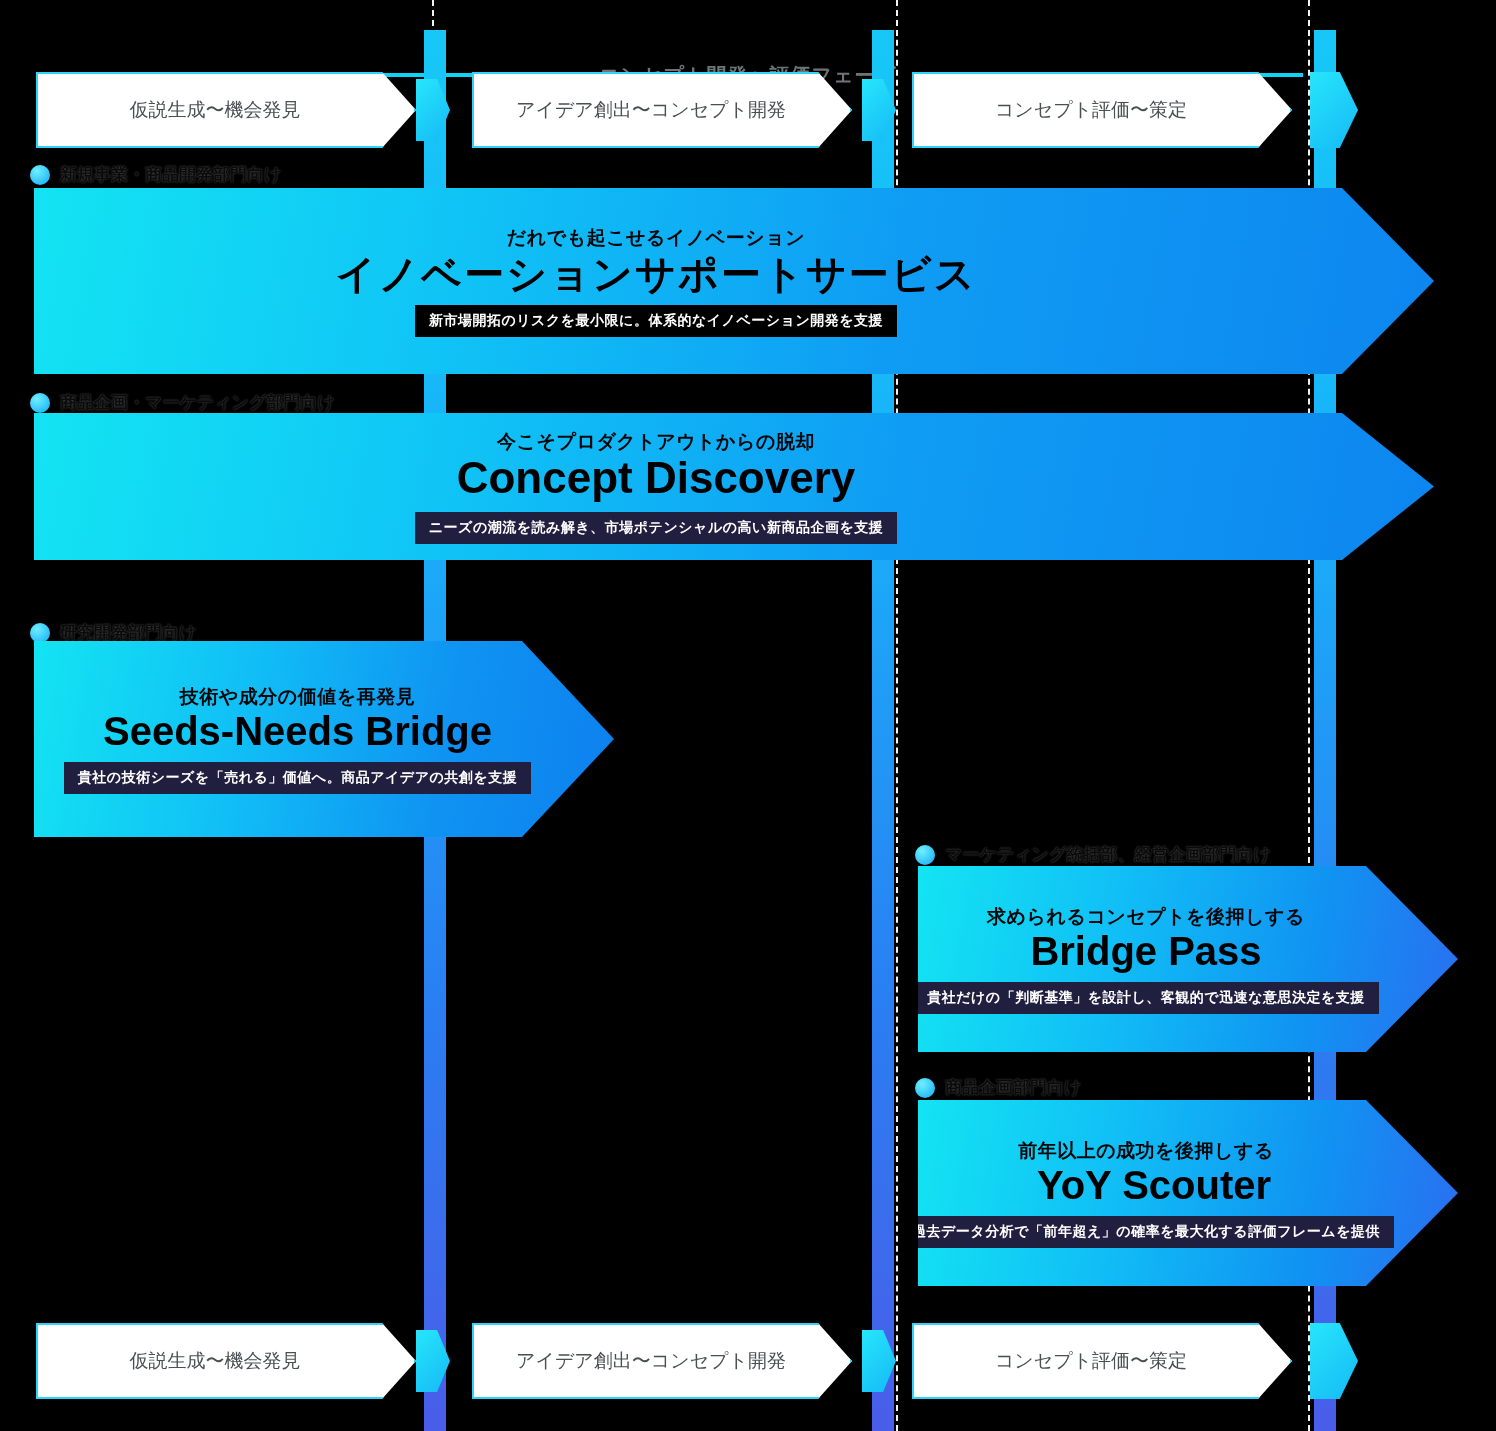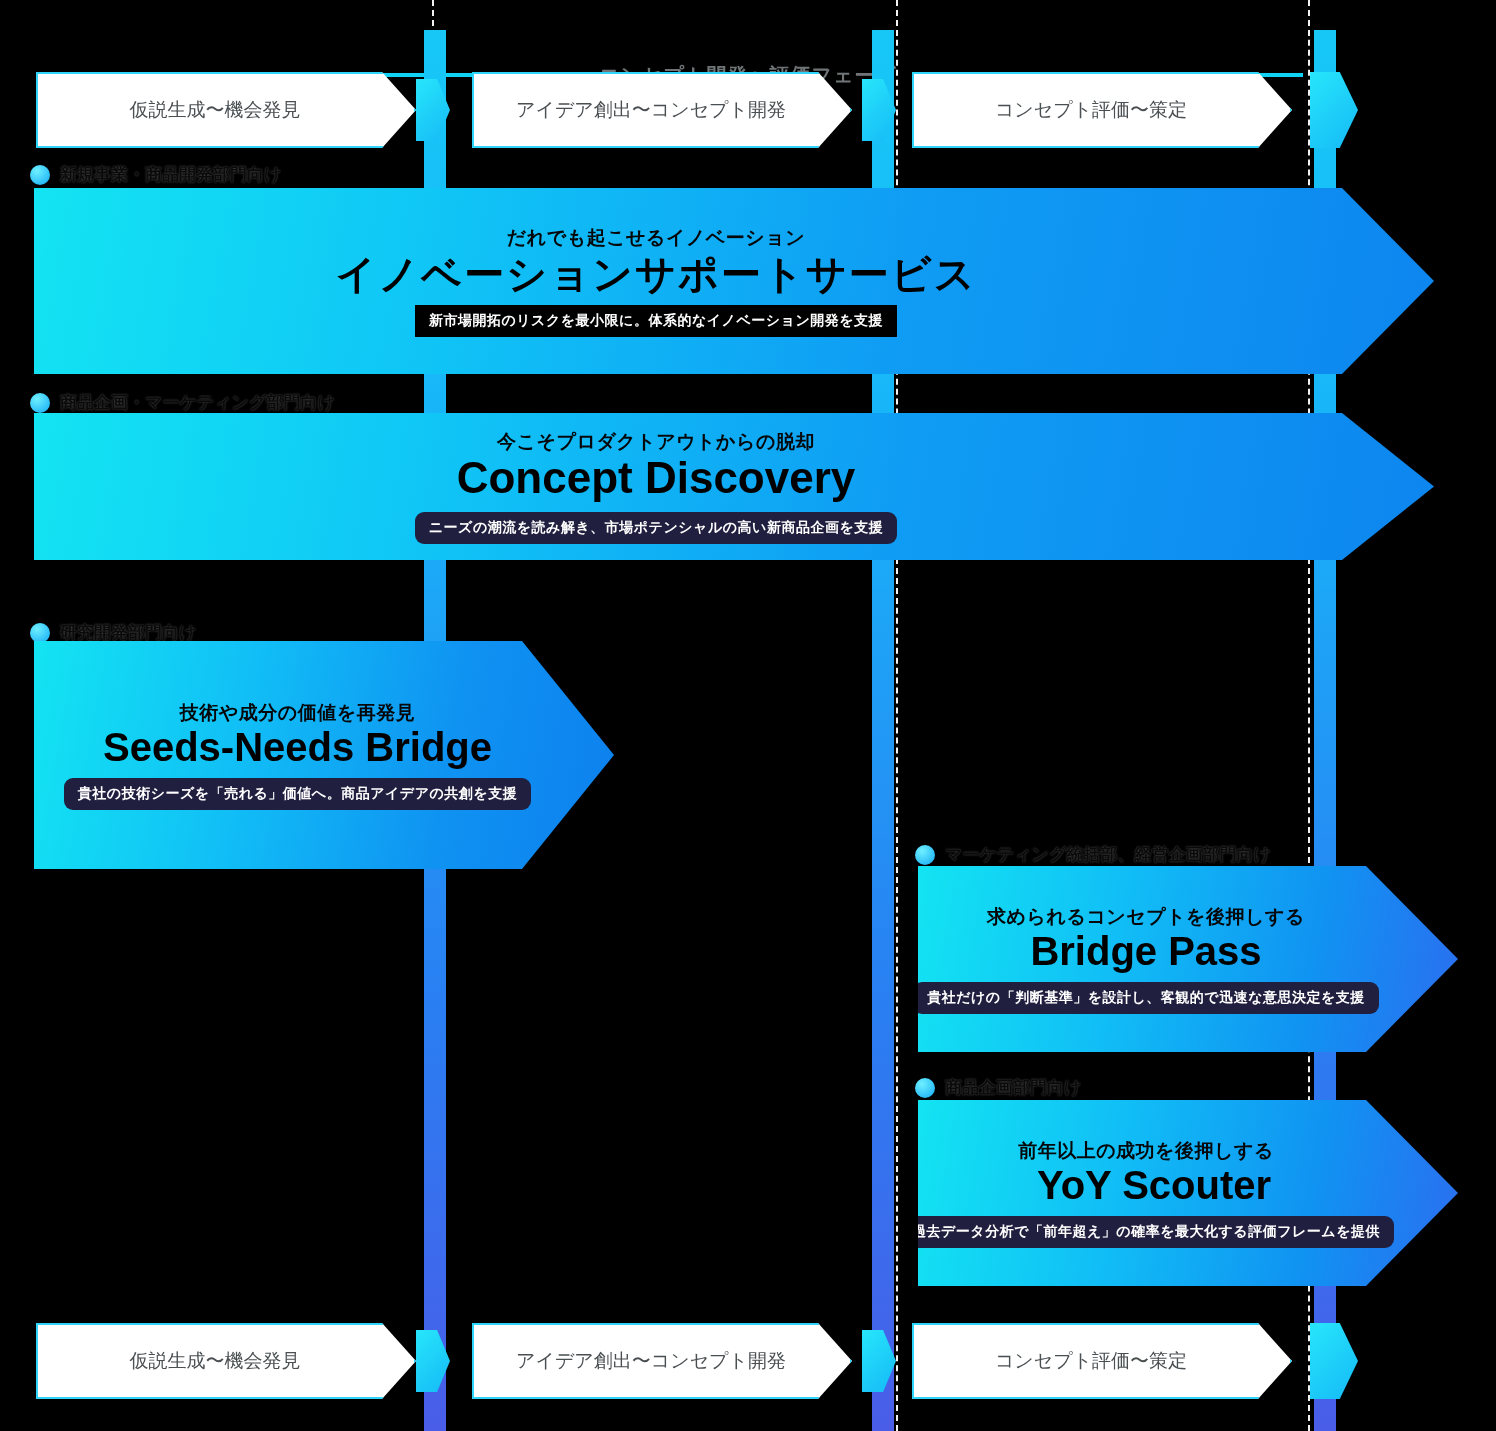--- a/index.html
+++ b/index.html
@@ -68,21 +68,21 @@
     white-space: nowrap;
   }
   .svc .name {
     color: #000; font-weight: 800; white-space: nowrap; line-height: 1.05;
   }
   .svc .badge {
     margin-top: 10px; color: #fff; font-size: 14px; font-weight: 700;
     letter-spacing: .5px; padding: 7px 14px; white-space: nowrap;
   }
   .badge.dk { background: #000000; }
-  .badge.nv { background: #211f40; border-radius: 9px; }
+  .badge.nv { background: #211f40; }
 
   
   .svc.a1 .inner { transform: translateX(-78px); }
   .svc.a2 .inner { transform: translateX(-78px); }
   .svc.a3 .inner { transform: translateX(-42px); }
   .svc.a4 .inner { transform: translateX(-42px); }
   .svc.a5 .inner { transform: translateX(-42px); }
 
   
   .aud { position: absolute; display: flex; align-items: center; gap: 10px; }
@@ -153,21 +153,21 @@
       <div class="sub">今こそプロダクトアウトからの脱却</div>
       <div class="name" style="font-size:44px; margin-top:0px;">Concept Discovery</div>
       <div class="badge nv">ニーズの潮流を読み解き、市場ポテンシャルの高い新商品企画を支援</div>
     </div>
   </div>
 
   <div class="aud" style="left:30px; top:621px;">
     <div class="dot"></div>
     <div class="txt">研究開発部門向け</div>
   </div>
-  <div class="svc a3" style="left:34px; top:641px; width:580px; height:228px;
+  <div class="svc a3" style="left:34px; top:641px; width:580px; height:196px;
               background:linear-gradient(100deg,#13e4f2 0%, #11c0f6 35%, #0f93f2 70%, #0d80ee 100%);padding-left:31px;">
     <div class="inner">
       <div class="sub">技術や成分の価値を再発見</div>
       <div class="name" style="font-size:40px; margin-top:0px;">Seeds-Needs Bridge</div>
       <div class="badge nv">貴社の技術シーズを「売れる」価値へ。商品アイデアの共創を支援</div>
     </div>
   </div>
 
   <div class="aud" style="left:915px; top:843px;">
     <div class="dot"></div>

